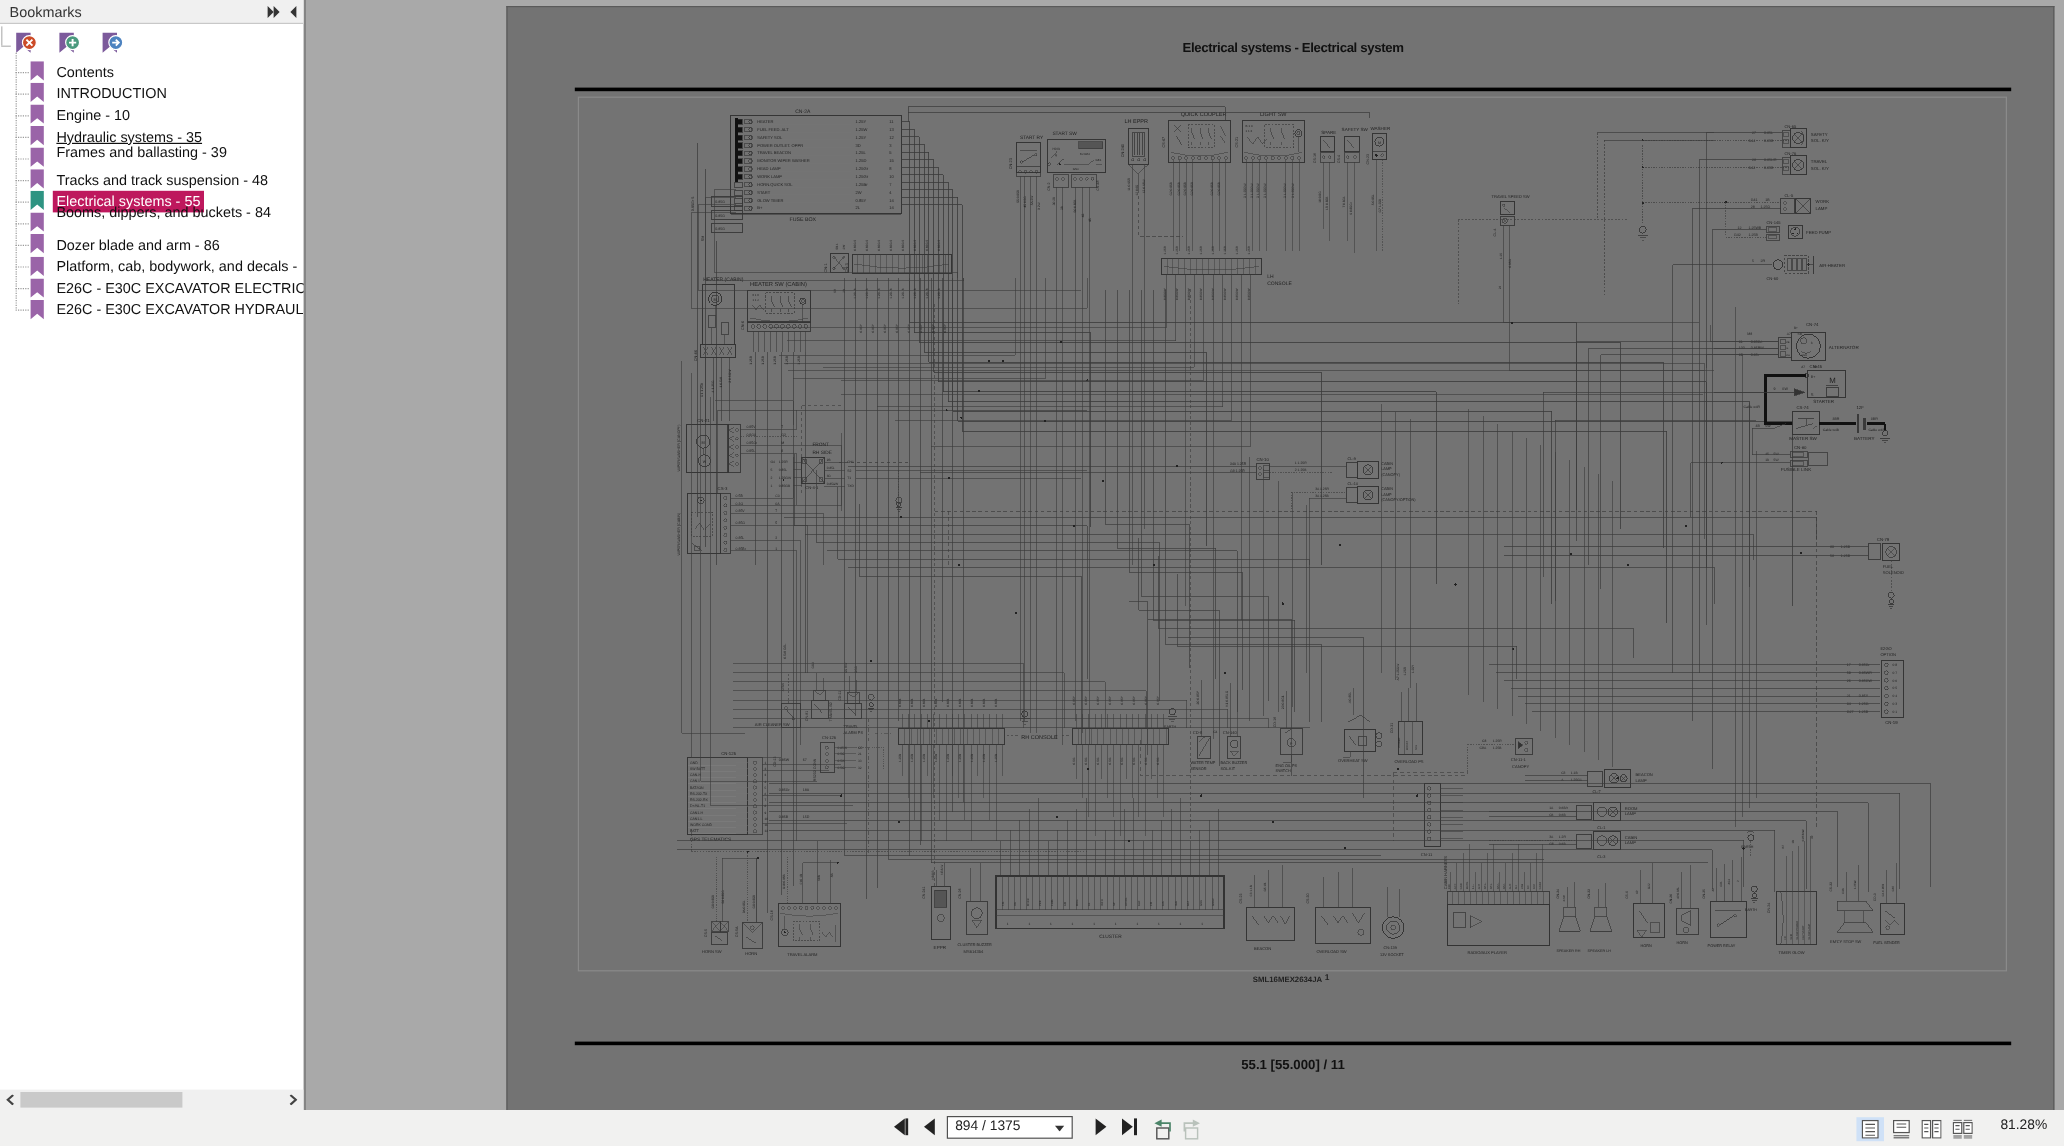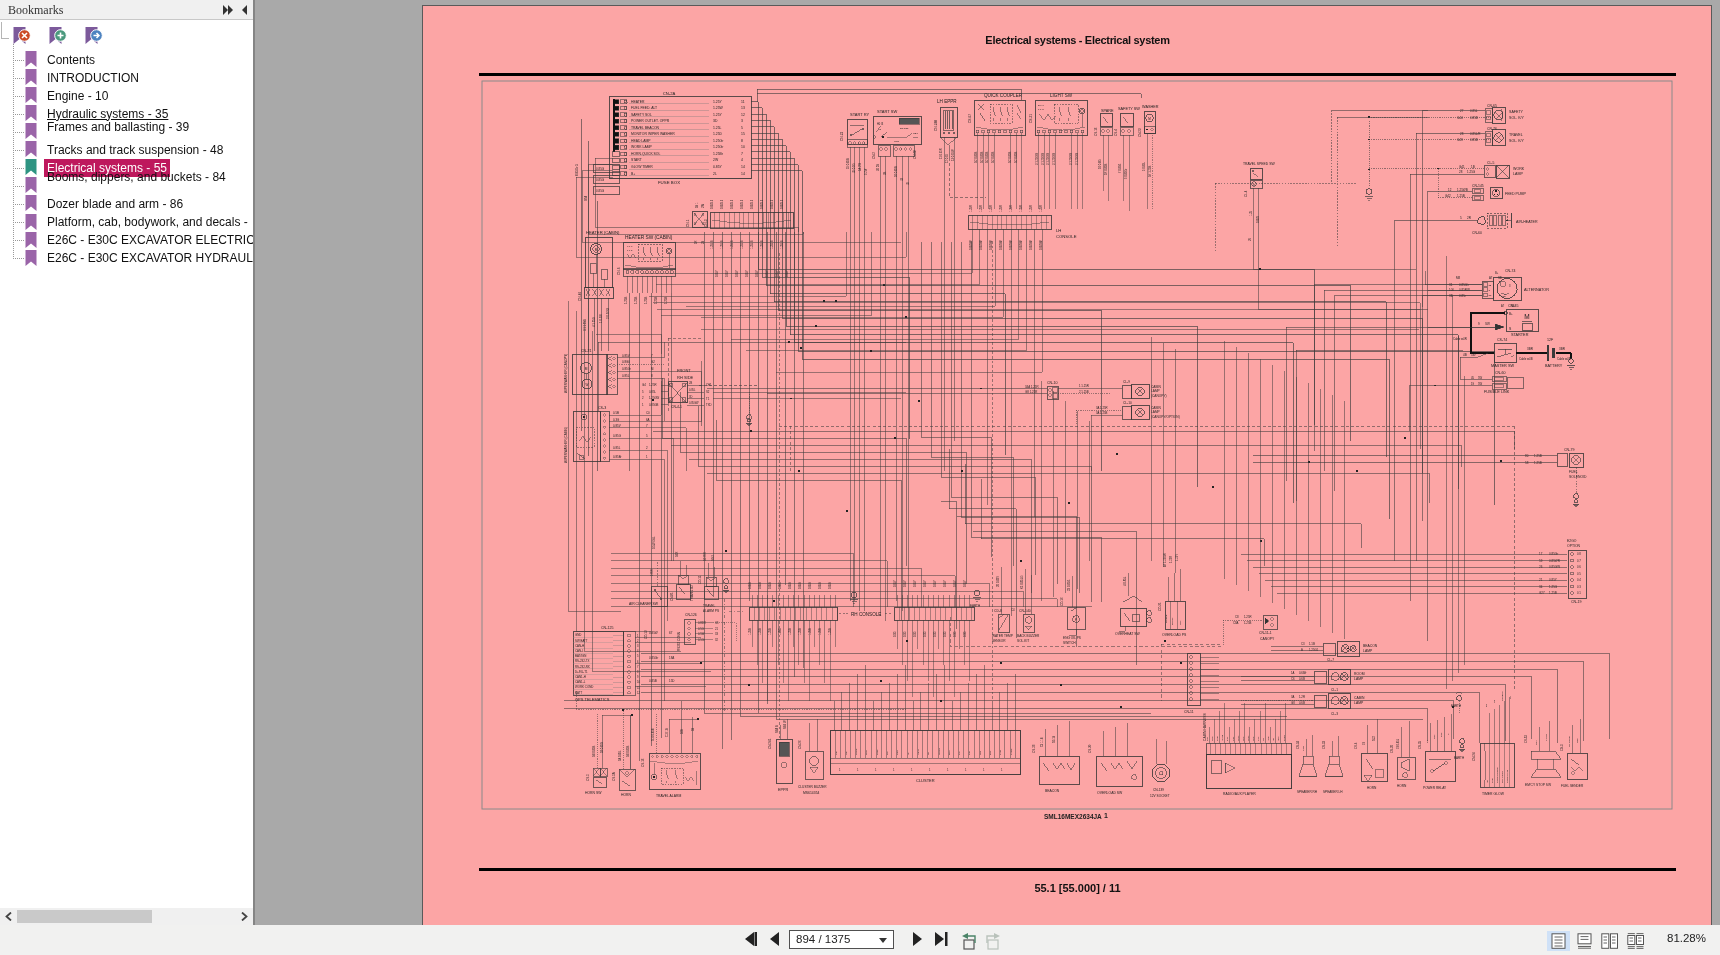--- a/index.html
+++ b/index.html
@@ -1,35 +1,35 @@
 <!DOCTYPE html>
 <html><head>
 <meta charset="utf-8">
 <style>
 * { margin:0; padding:0; box-sizing:border-box; }
 html,body { width:1720px; height:955px; overflow:hidden; background:#a9a9a9;
   font-family:"Liberation Sans", sans-serif; }
 .abs { position:absolute; }
 
 #page { position:absolute; left:422px; top:5px; width:1290px; height:928px;
-  background:#fca5a5; border:1px solid #5a5a5a; border-bottom:none; }
+  background:#737373; border:1px solid #5a5a5a; border-bottom:none; }
 #title { position:absolute; left:56px; top:28px; width:1197px; text-align:center;
   font-size:11px; letter-spacing:-0.3px; color:#111; font-weight:bold; }
 #ruletop { position:absolute; left:56px; top:67px; width:1197px; height:3px; background:#000; }
 #rulebot { position:absolute; left:56px; top:862px; width:1197px; height:3px; background:#000; }
 #schsvg { position:absolute; left:0px; top:0px; }
 #smltxt { position:absolute; left:621px; top:807px; font-size:6.5px; font-weight:bold; color:#222; }
 #smlone { position:absolute; left:681px; top:806px; font-size:7px; font-weight:bold; color:#222; }
 #foot1 { position:absolute; left:56px; top:866px; width:1197px; text-align:center; font-size:8.5px; font-weight:bold; color:#111; }
 #foot2 { position:absolute; left:56px; top:876px; width:1197px; text-align:center; font-size:11px; font-weight:bold; color:#111; }
 
 #panel { position:absolute; left:0; top:0; width:255px; height:925px; background:#fff;
   border-right:2px solid #858585; overflow:hidden; }
 #phead { position:absolute; left:0; top:0; width:100%; height:20px; background:#f0f0f0;
-  border-bottom:1px solid #c8c8c8; color:#333; font-size:12px; line-height:20px; padding-left:8px;font-family:Liberation Serif, serif; }
+  border-bottom:1px solid #c8c8c8; color:#333; font-size:12px; line-height:20px; padding-left:8px; }
 .brow { position:absolute; left:44px; height:18px; line-height:18px; font-size:12px;
   color:#111; white-space:nowrap; padding:0 3px; }
 .brow.sel { background:#be185d; color:#fff; }
 .bflag { position:absolute; left:24px; }
 .treeh { position:absolute; left:13px; width:11px; height:0; border-top:1px dotted #999; }
 #treev { position:absolute; left:13px; top:44px; height:213px; width:0; border-left:1px dotted #999; }
 #pscroll { position:absolute; left:0; top:908px; width:253px; height:17px; background:#f0f0f0; }
 #pthumb { position:absolute; left:17px; top:2px; width:135px; height:13px; background:#c9c9c9; }
 
 #toolbar { position:absolute; left:0; top:925px; width:1720px; height:30px; background:#f1f1f0; }

